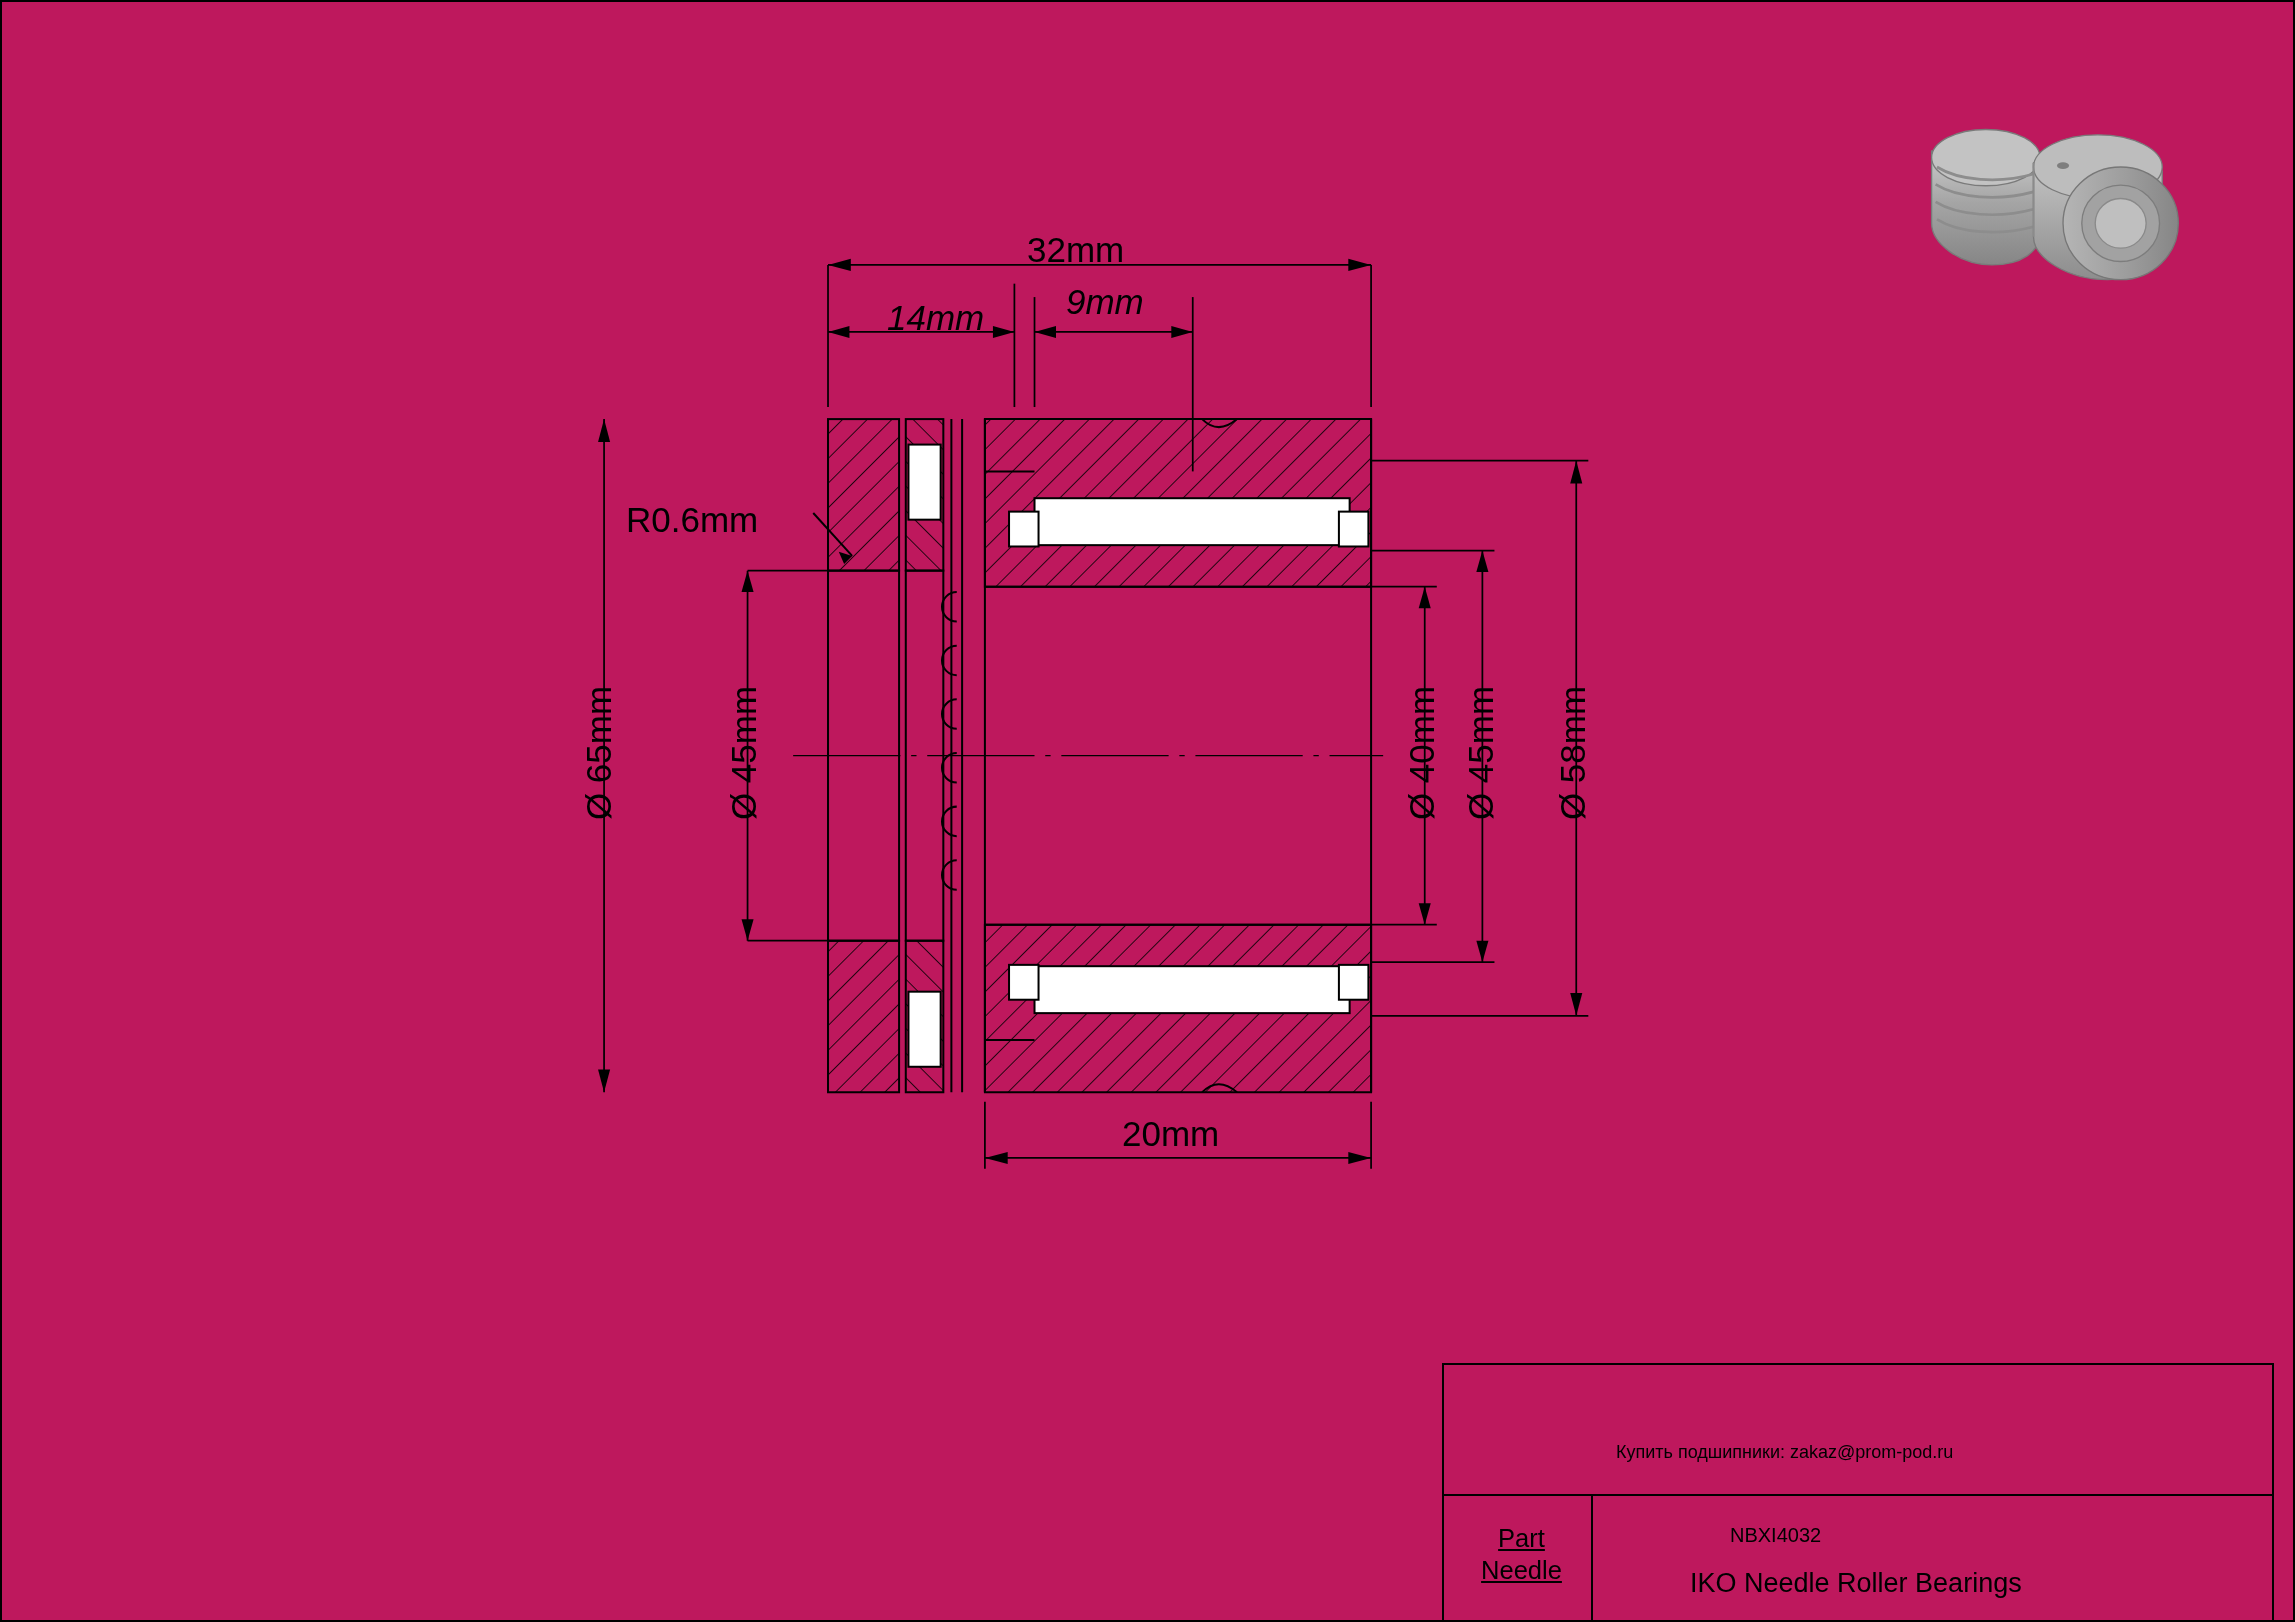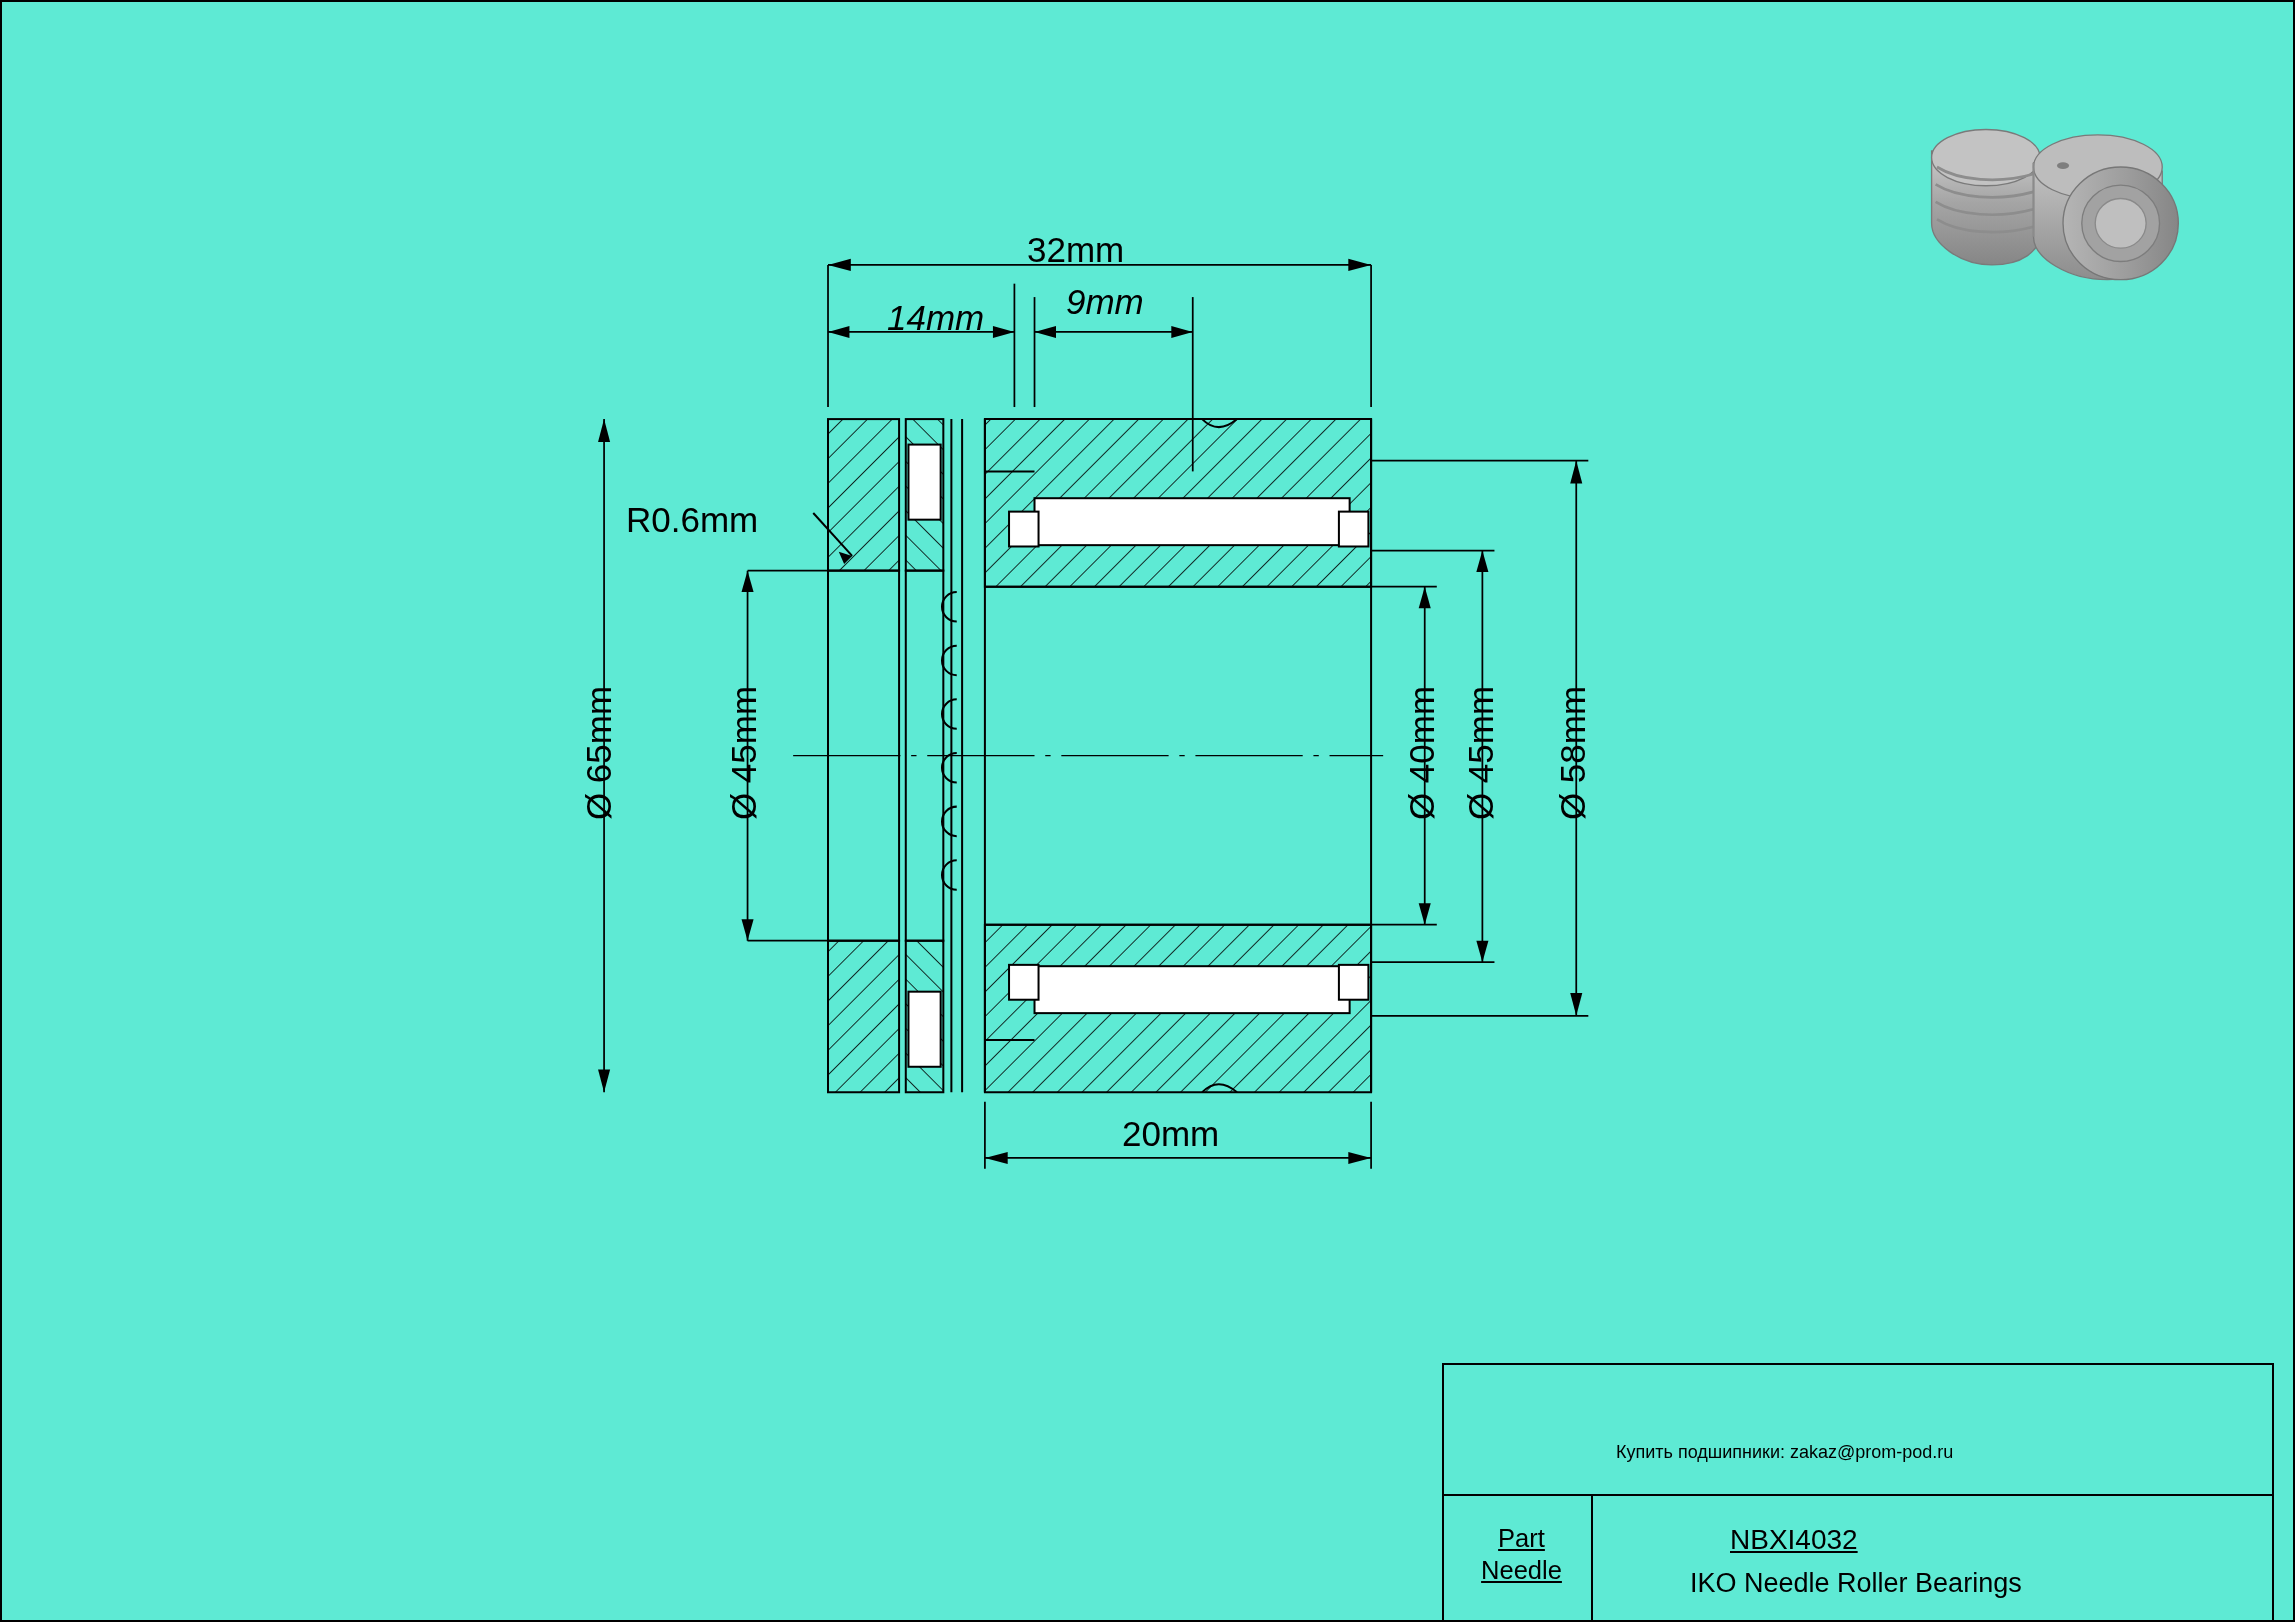--- a/index.html
+++ b/index.html
@@ -4,21 +4,21 @@
 <style>
   html, body {
     margin: 0;
     padding: 0;
     background: #ffffff;
   }
   #page {
     position: relative;
     width: 2295px;
     height: 1622px;
-    background: #5eead4;
+    background: #be185d;
     border: 2px solid #000000;
     box-sizing: border-box;
     font-family: "Liberation Sans", sans-serif;
     overflow: hidden;
   }
   svg.draw {
     position: absolute;
     top: 0;
     left: 0;
     width: 2295px;
@@ -57,22 +57,21 @@
   }
   #email {
     font-size: 18px;
   }
   #partlabel {
     font-size: 25.5px;
     text-align: center;
     line-height: 1.25;
   }
   #partnum {
-    font-size: 28px;
-    text-decoration: underline;
+    font-size: 20px;
   }
   #partdesc {
     font-size: 27px;
   }
 </style>
 </head>
 <body>
 
 <div id="page">
 

